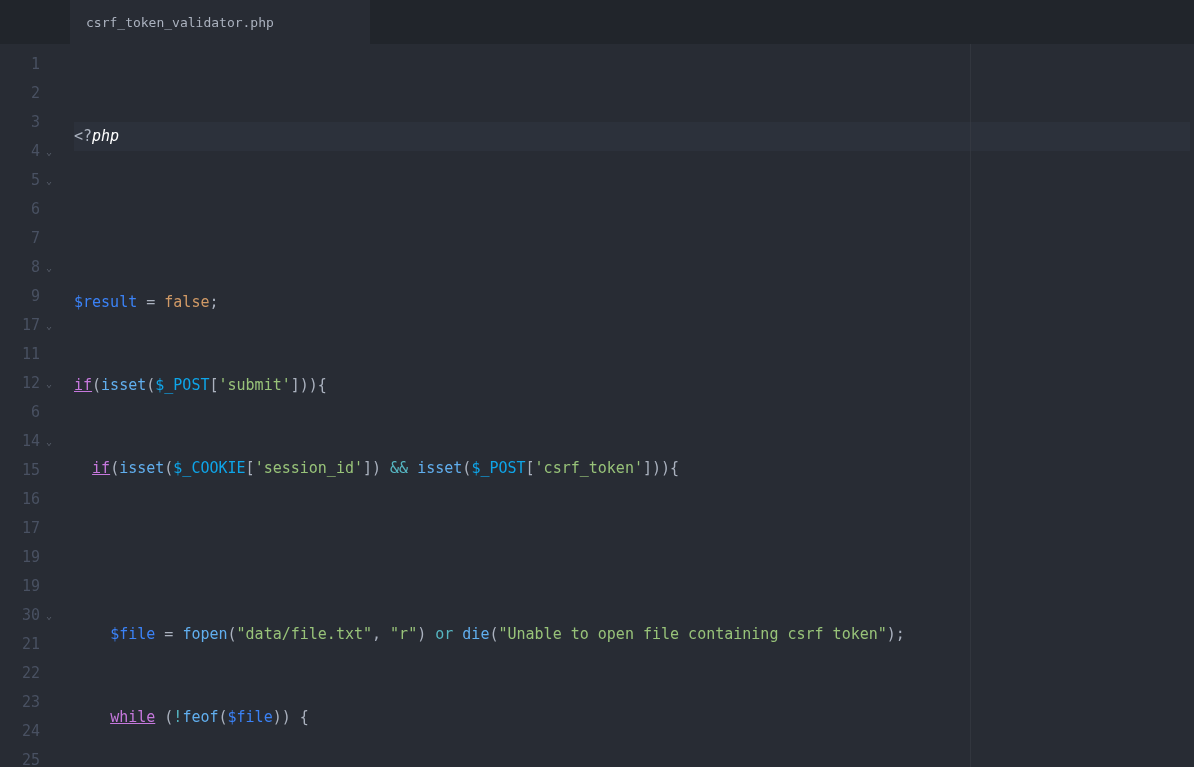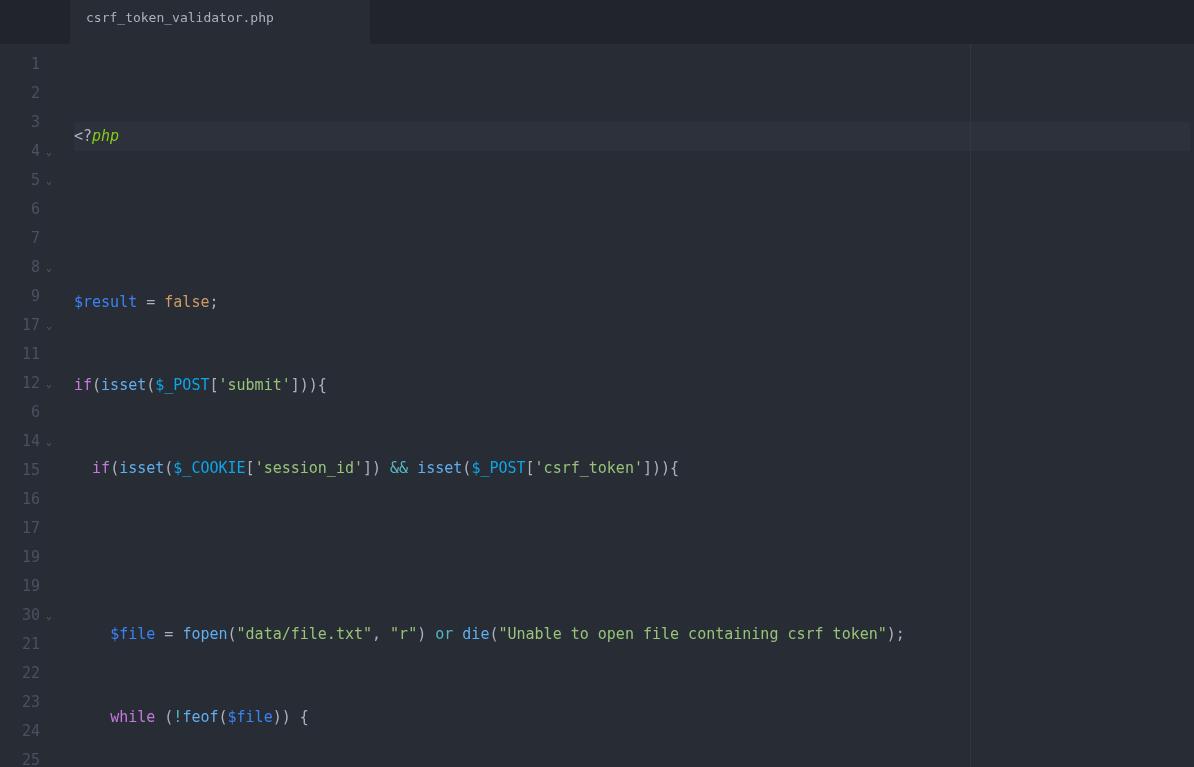--- a/index.html
+++ b/index.html
@@ -18,20 +18,21 @@
     height: 44px;
     align-items: stretch;
   }
   .tab-spacer { width: 70px; }
   .tab {
     background: #282c34;
     color: #abb2bf;
     padding: 10px 24px 10px 16px;
     font-size: 13px;
     display: flex;
+    align-items: center;
     min-width: 300px;
   }
   .editor {
     display: flex;
     position: relative;
     height: calc(767px - 44px);
   }
   .gutter {
     width: 60px;
     padding-top: 6px;
@@ -89,23 +90,23 @@
     bottom: 0;
     left: 910px;
     width: 1px;
     background: #3b4048;
     opacity: 0.5;
   }
   .scrollbar {
     width: 4px;
     background: transparent;
   }
-  .tk-tag  { color: #84cc16; font-style: italic; }
+  .tk-tag  { color: #ffffff; font-style: italic; }
   .tk-var  { color: #3b82f6; }
-  .tk-kw   { color: #c678dd; }
+  .tk-kw   { color: #c678dd; text-decoration: underline; }
   .tk-op   { color: #56b6c2; }
   .tk-func { color: #61afef; }
   .tk-str  { color: #98c379; }
   .tk-const{ color: #d19a66; }
   .tk-punc { color: #abb2bf; }
   .tk-glob { color: #0ea5e9; }
 </style>
 </head>
 <body>
 

